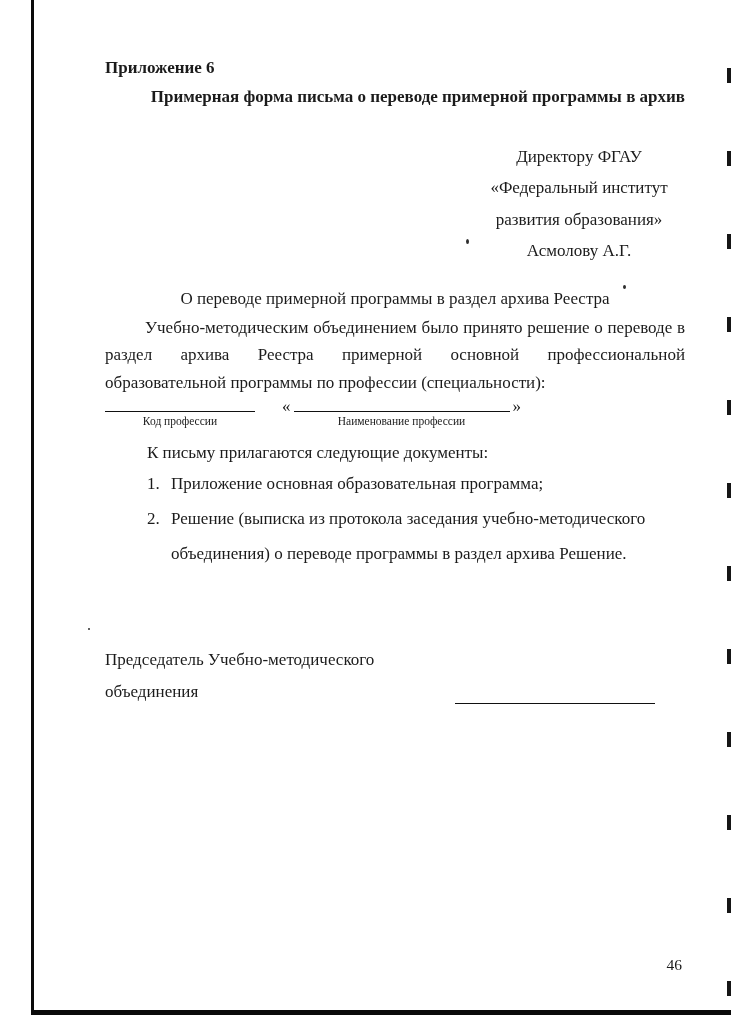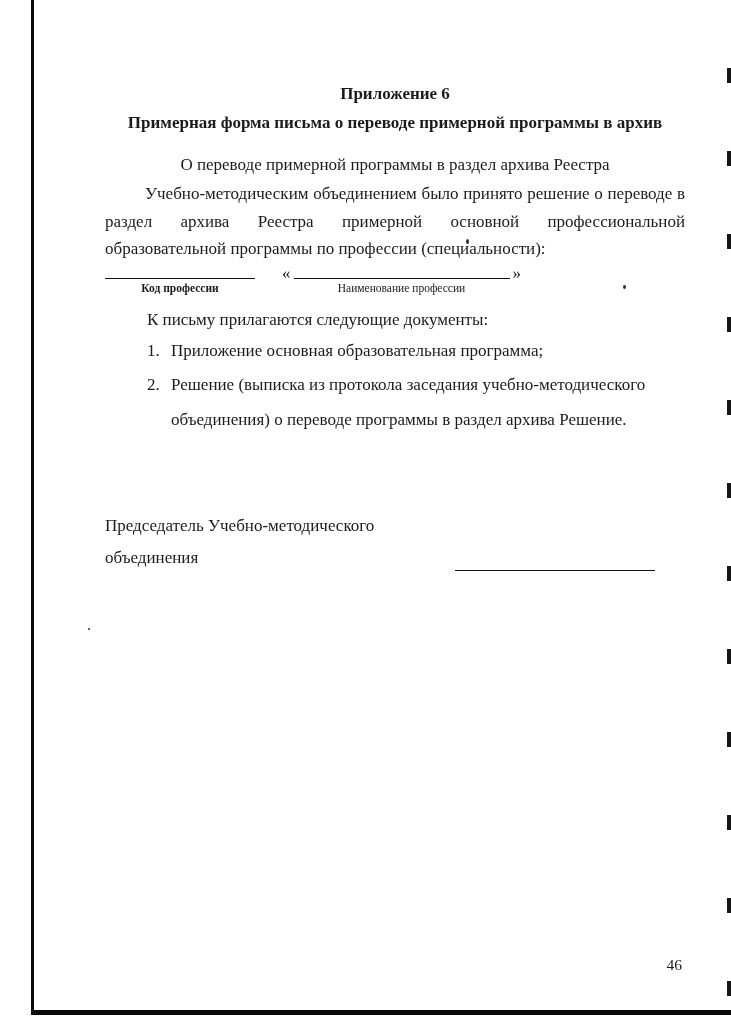--- a/index.html
+++ b/index.html
@@ -30,27 +30,27 @@
   .speck-1 { left: 466px; top: 239px; width: 3px; height: 5px; }
   .speck-2 { left: 623px; top: 285px; width: 3px; height: 4px; }
   .speck-3 { left: 88px;  top: 628px; width: 2px; height: 2px; }
 
   
   .content {
     position: absolute; left: 105px; right: 46px; top: 0;
     font-size: 17px;
   }
   .appendix {
-    padding-top: 84px;
-    text-align: center;
+    padding-top: 58px;
+    text-align: left;
     font-weight: bold;
   }
   .doc-title {
     margin-top: 9px;
-    text-align: center;
+    text-align: right;
     font-weight: bold;
   }
   .addressee {
     margin-top: 34px;
     margin-left: auto;
     width: 212px;
     text-align: center;
     line-height: 1.85;
   }
   .subject {
@@ -62,21 +62,21 @@
     text-align: justify;
     text-indent: 40px;
     line-height: 1.62;
   }
   .blanks-row {
     margin-top: 1px;
     display: flex;
     align-items: flex-start;
   }
   .blank-group { text-align: center; }
-  .blank-group.code { width: 150px; font-weight: bold; }
+  .blank-group.code { width: 150px; }
   .blank-group.name { width: 216px; }
   .write-line {
     display: block;
     height: 15px;
     border-bottom: 1.6px solid #111;
   }
   .blank-label {
     display: block;
     margin-top: 3px;
     font-size: 11.5px;
@@ -126,20 +126,26 @@
 <div class="speck speck-1"></div>
 <div class="speck speck-2"></div>
 <div class="speck speck-3"></div>
 
 <div class="content">
 
   <div class="appendix">Приложение 6</div>
 
   <div class="doc-title">Примерная форма письма о переводе примерной программы в архив</div>
 
+  <div class="addressee">
+    <div>Директору ФГАУ</div>
+    <div>«Федеральный институт</div>
+    <div>развития образования»</div>
+    <div>Асмолову А.Г.</div>
+  </div>
 
   <div class="subject">О переводе примерной программы в раздел архива Реестра</div>
 
   <p class="body-par">Учебно-методическим объединением было принято решение о переводе в раздел архива Реестра примерной основной профессиональной образовательной программы по профессии (специальности):</p>
 
   <div class="blanks-row">
     <span class="blank-group code">
       <span class="write-line"></span>
       <span class="blank-label">Код профессии</span>
     </span>

